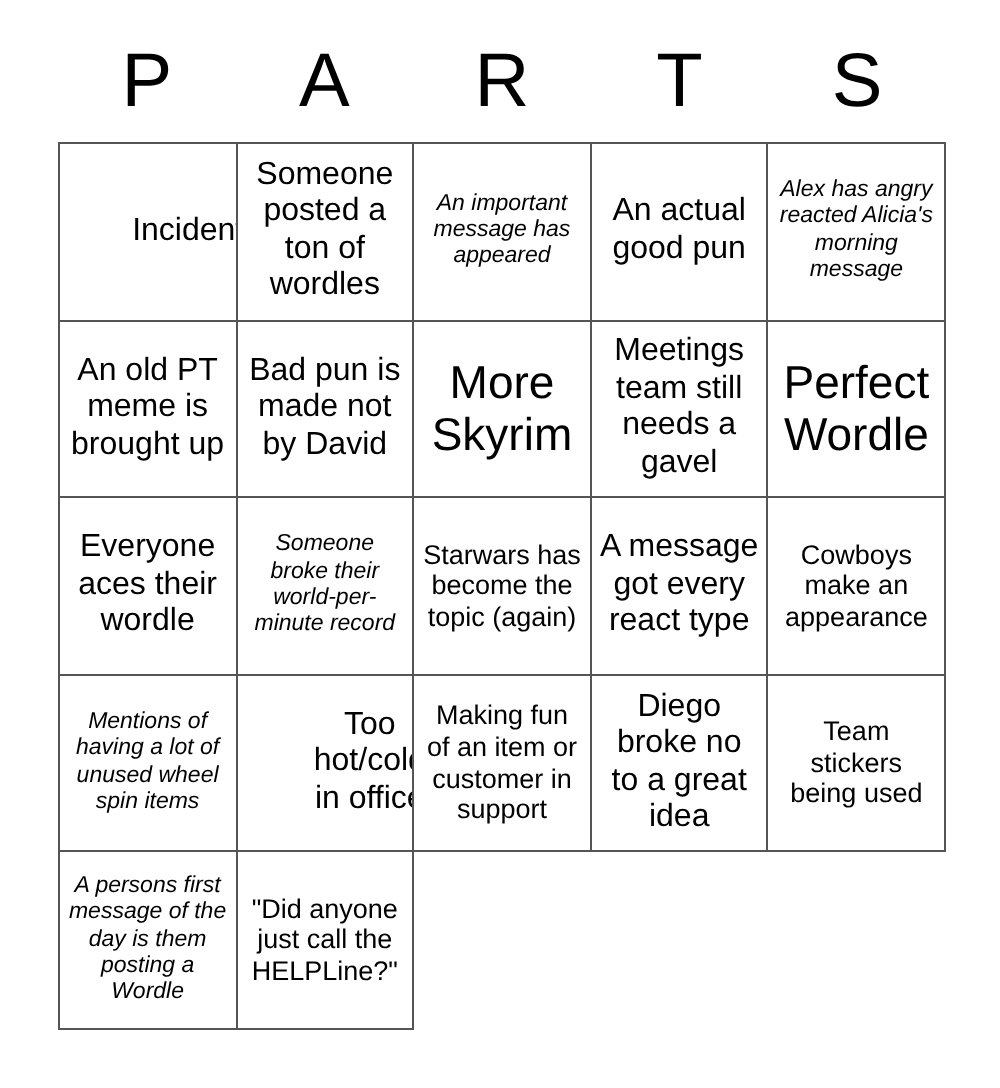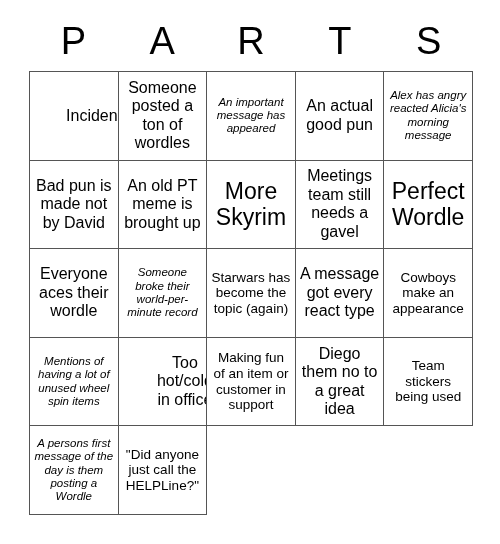--- a/index.html
+++ b/index.html
@@ -100,24 +100,24 @@
       <span class="cell-text">An important message has appeared</span>
     </div>
 
     <div class="cell fs-md">
       <span class="cell-text">An actual good pun</span>
     </div>
     <div class="cell fs-xs">
       <span class="cell-text">Alex has angry reacted Alicia's morning message</span>
     </div>
     <div class="cell fs-md">
-      <span class="cell-text">Bad pun is made not by David</span>
+      <span class="cell-text">An old PT meme is brought up</span>
     </div>
     <div class="cell fs-md">
-      <span class="cell-text">An old PT meme is brought up</span>
+      <span class="cell-text">Bad pun is made not by David</span>
     </div>
     <div class="cell fs-xl">
       <span class="cell-text">More Skyrim</span>
     </div>
 
     <div class="cell fs-md">
       <span class="cell-text">Meetings team still needs a gavel</span>
     </div>
     <div class="cell fs-xl">
       <span class="cell-text">Perfect Wordle</span>
@@ -142,21 +142,21 @@
       <span class="cell-text">Mentions of having a lot of unused wheel spin items</span>
     </div>
     <div class="cell fs-lg">
       <span class="cell-text">Too hot/cold in office</span>
     </div>
 
     <div class="cell fs-sm">
       <span class="cell-text">Making fun of an item or customer in support</span>
     </div>
     <div class="cell fs-md">
-      <span class="cell-text">Diego them no to a great idea</span>
+      <span class="cell-text">Diego broke no to a great idea</span>
     </div>
     <div class="cell fs-sm">
       <span class="cell-text">Team stickers being used</span>
     </div>
     <div class="cell fs-xs">
       <span class="cell-text">A persons first message of the day is them posting a Wordle</span>
     </div>
     <div class="cell fs-sm">
       <span class="cell-text">"Did anyone just call the HELPLine?"</span>
     </div>

